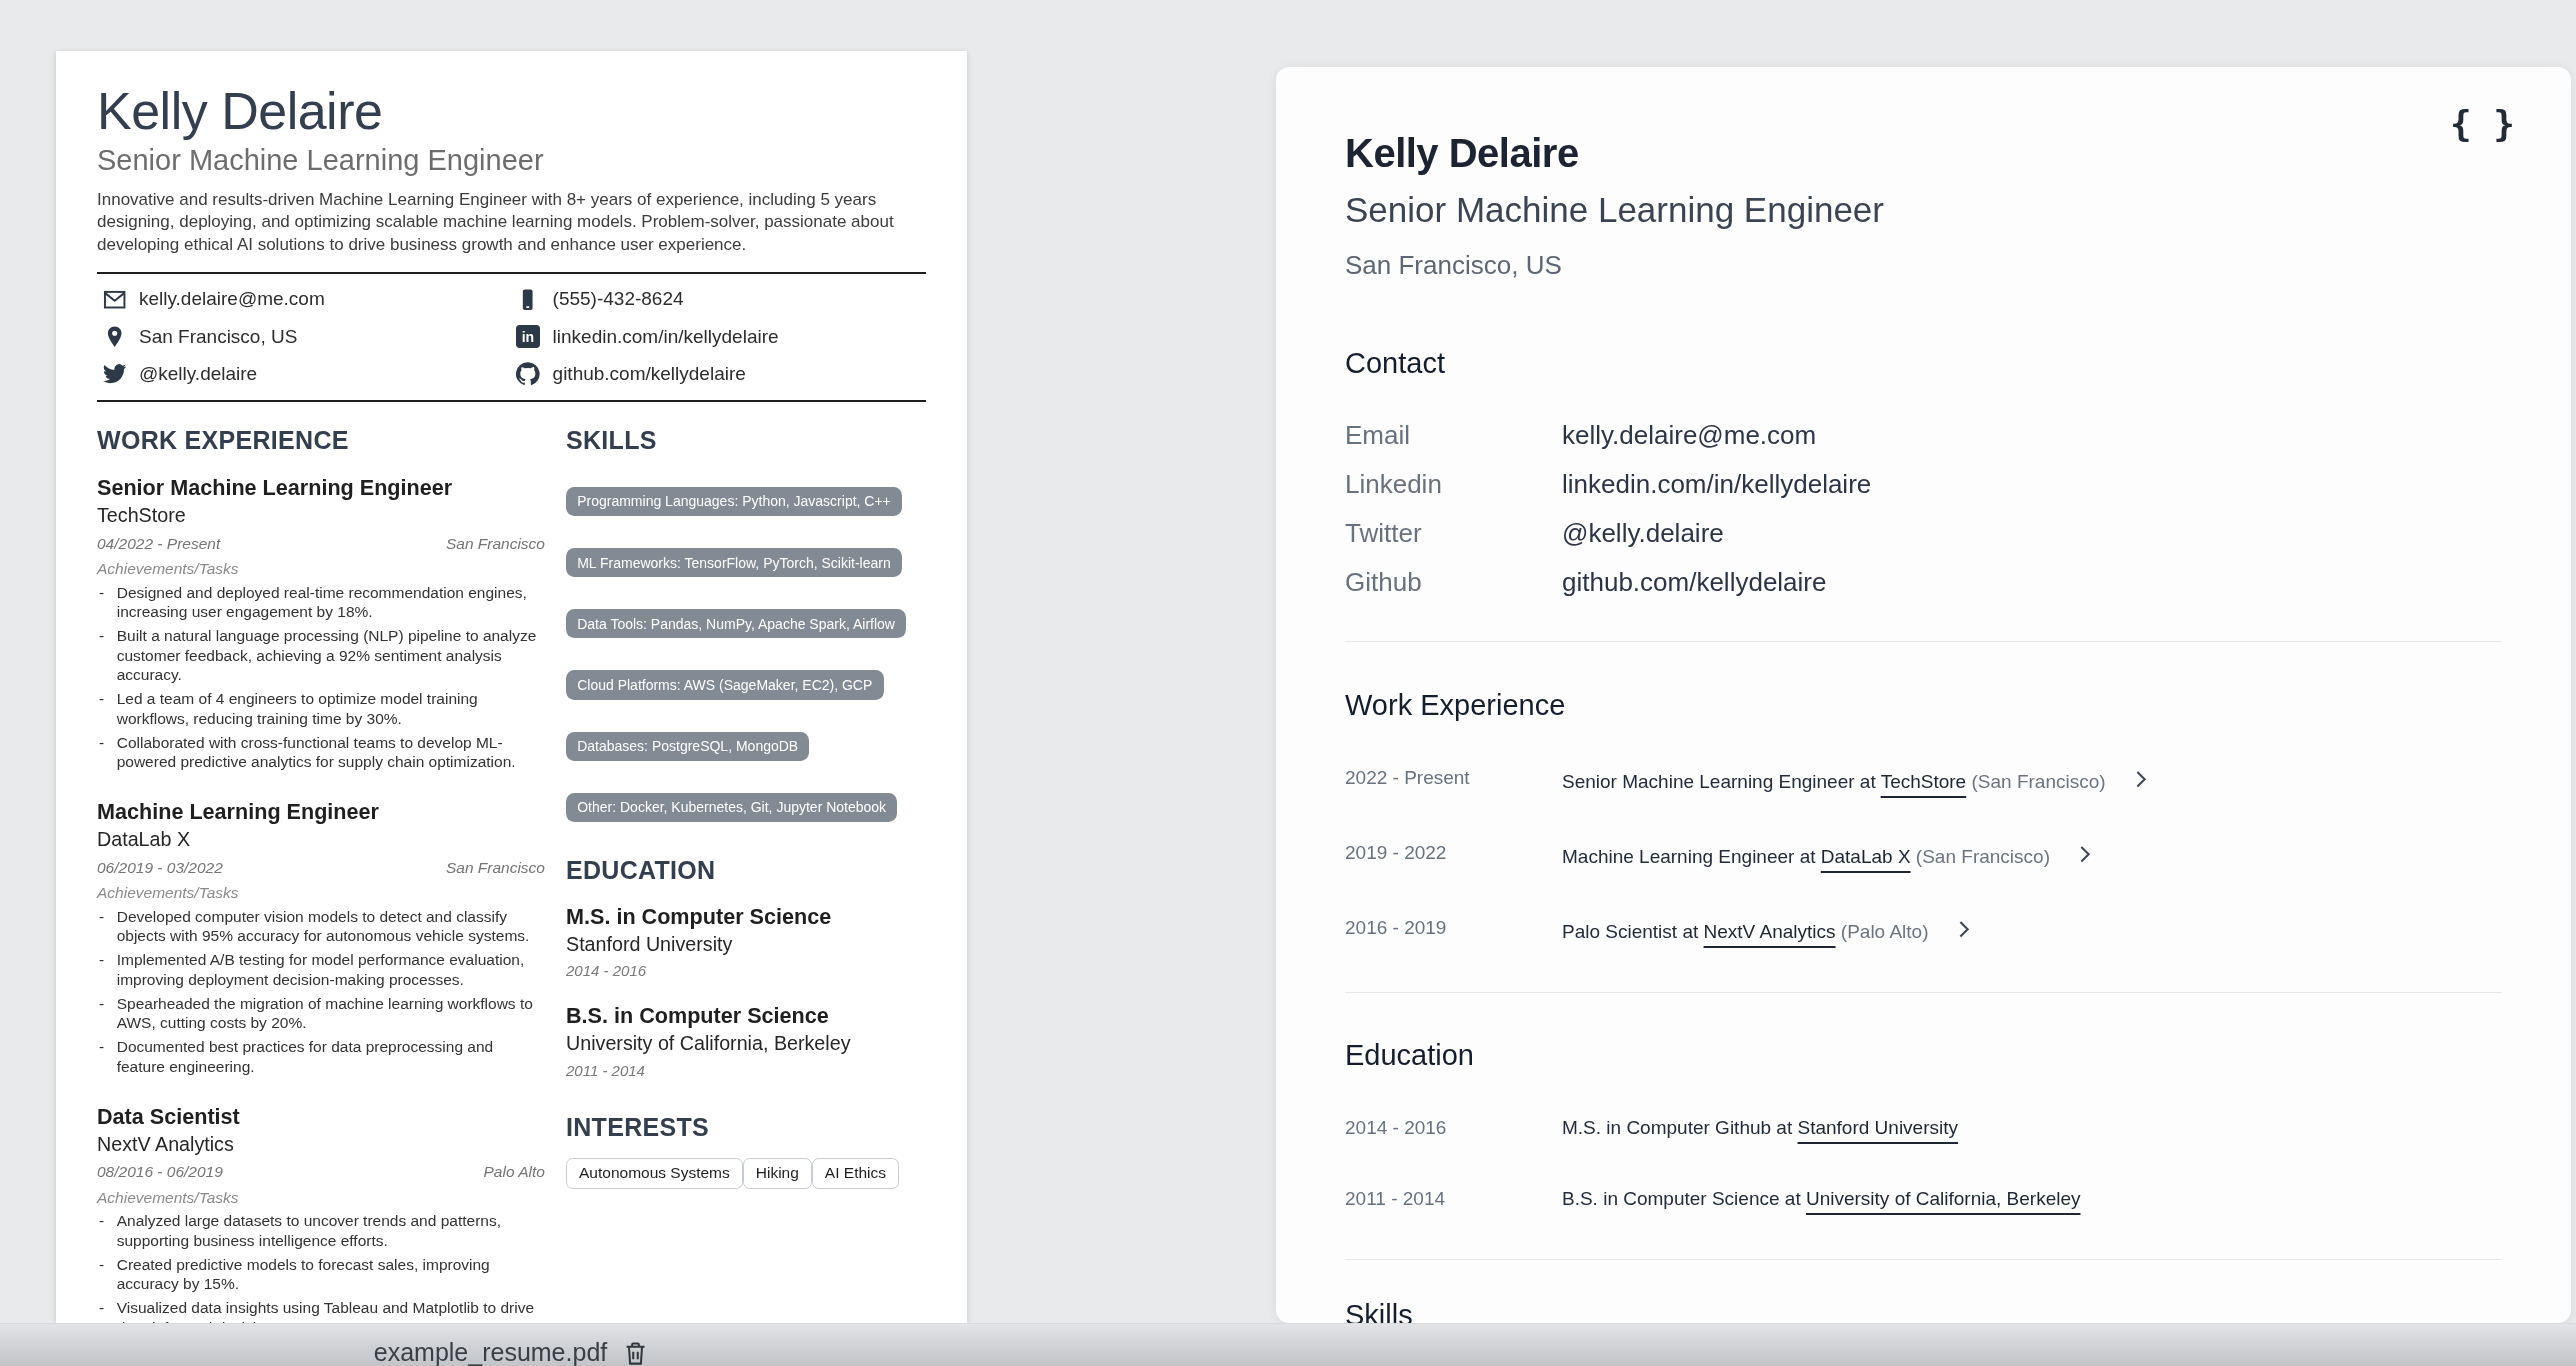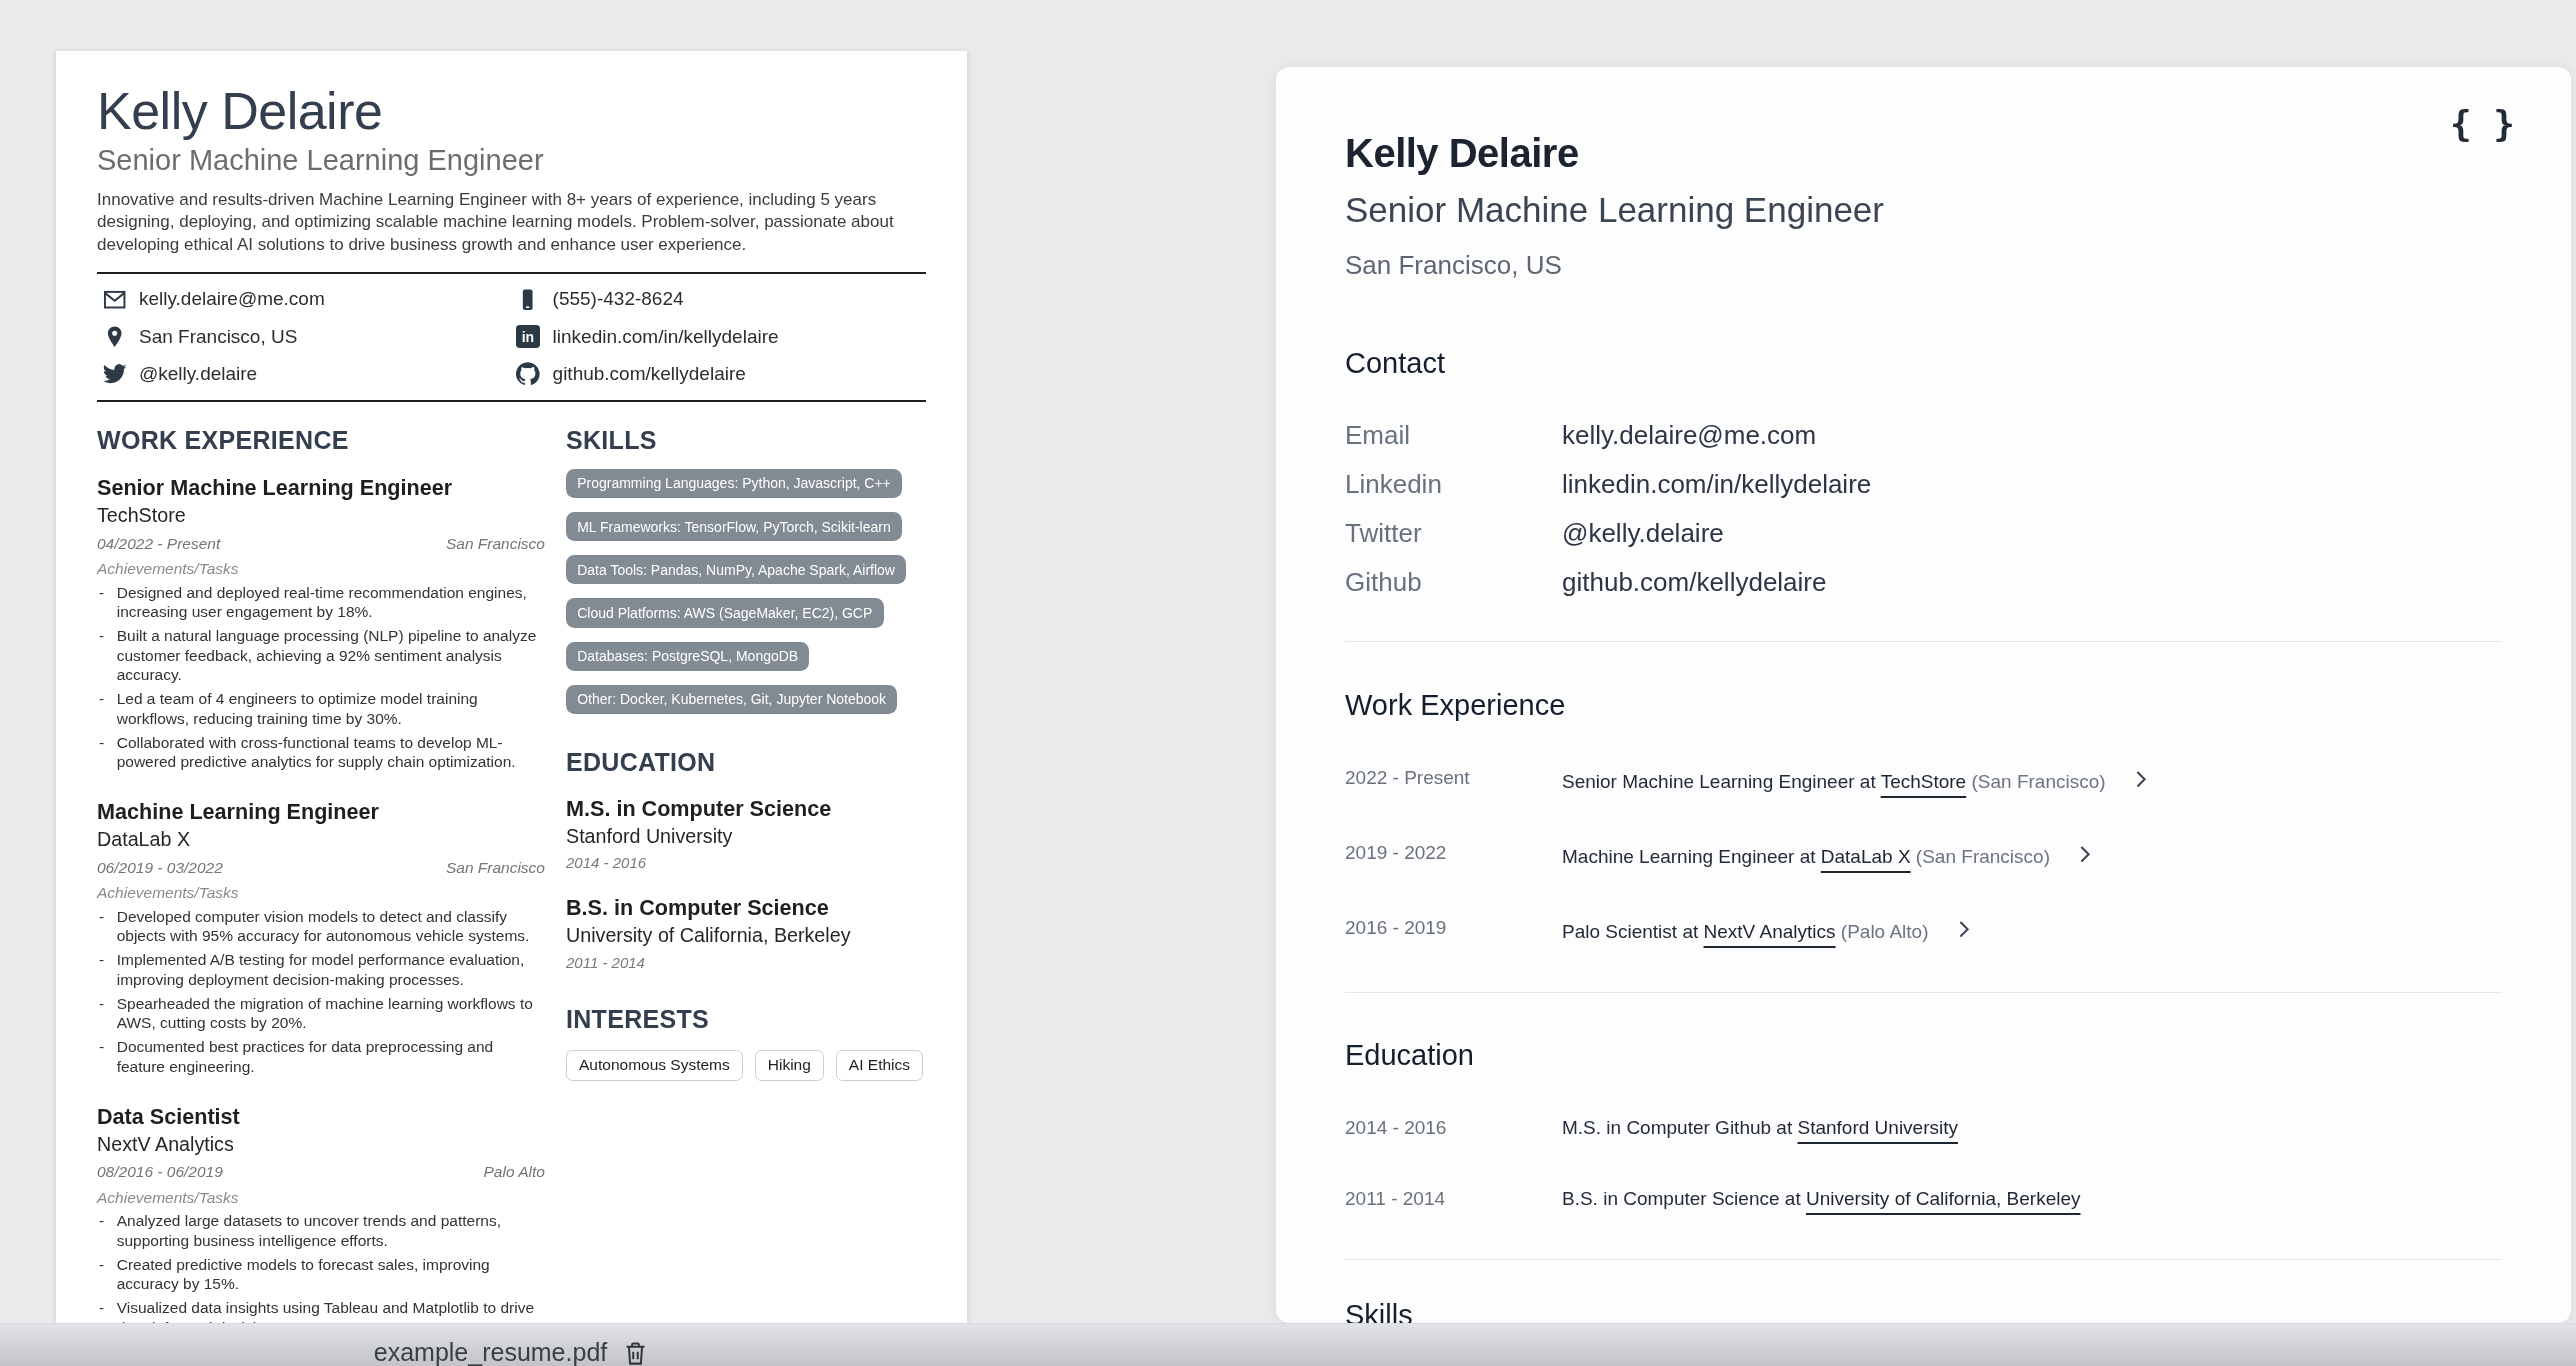--- a/index.html
+++ b/index.html
@@ -50,28 +50,28 @@
   .r-job-company { font-size:19.7px; color:#262626; margin-top:2.8px; }
   .r-job-meta { display:flex; justify-content:space-between; font-style:italic; font-size:15.5px; color:#757575; margin-top:7.5px;align-items:center; }
   .r-tasks-label { font-style:italic; font-size:15.5px; color:#8a8a8a; margin-top:7.5px; }
   .r-bullets { list-style:none; margin-top:3.7px; }
   .r-bullets li { position:relative; padding-left:19.7px; font-size:15.5px; line-height:1.25; color:#333; margin-top:4.7px; }
   .r-bullets li::before { content:"-"; position:absolute; left:1.9px; top:0; }
 
   .r-badge {
     width:fit-content; white-space:nowrap;
     background:#828b94; color:#fff;
-    font-size:14px; padding:6.6px 11.2px; border-radius:8.4px; margin-top:14px;
+    font-size:14px; padding:6.6px 11.2px; border-radius:8.4px; margin-top:32px;
   }
   .r-degree { margin-top:19px; margin-bottom:24px; }
   .r-degree-name { font-size:21.6px; font-weight:bold; color:#1f1f1f; }
   .r-degree-school { font-size:19.7px; color:#262626; margin-top:2.8px; }
   .r-degree-dates { font-style:italic; font-size:15px; color:#7a7a7a; margin-top:6.6px; }
   .r-interests-block { margin-top:34px; }
-  .r-tags { display:flex; gap:12px; margin-top:16px; }
+  .r-tags { display:flex; gap:0; margin-top:16px; }
   .r-tag { border:1.9px solid #c9cdd2; border-radius:6.6px; padding:5.6px 12px; font-size:15.5px; color:#1f1f1f; background:#fff; white-space:nowrap; }
 
   
   .parsed-card {
     position:absolute; left:1276px; top:67px;
     width:1295px; height:1256px;
     background:#fdfdfe; border-radius:13px;
     box-shadow:0 1.9px 11.2px rgba(0,0,0,.07);
     padding:0 69px; overflow:hidden;
   }

